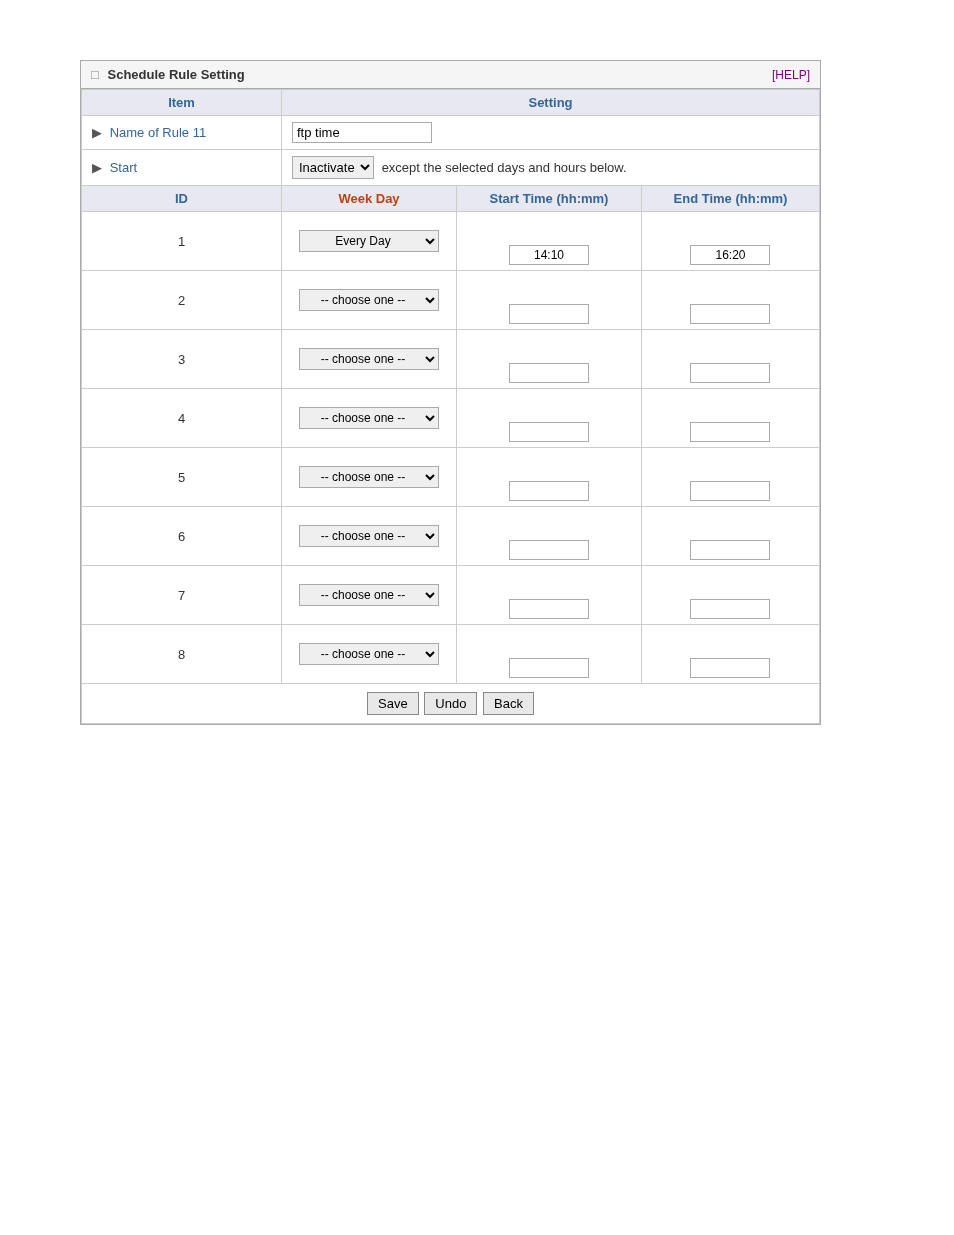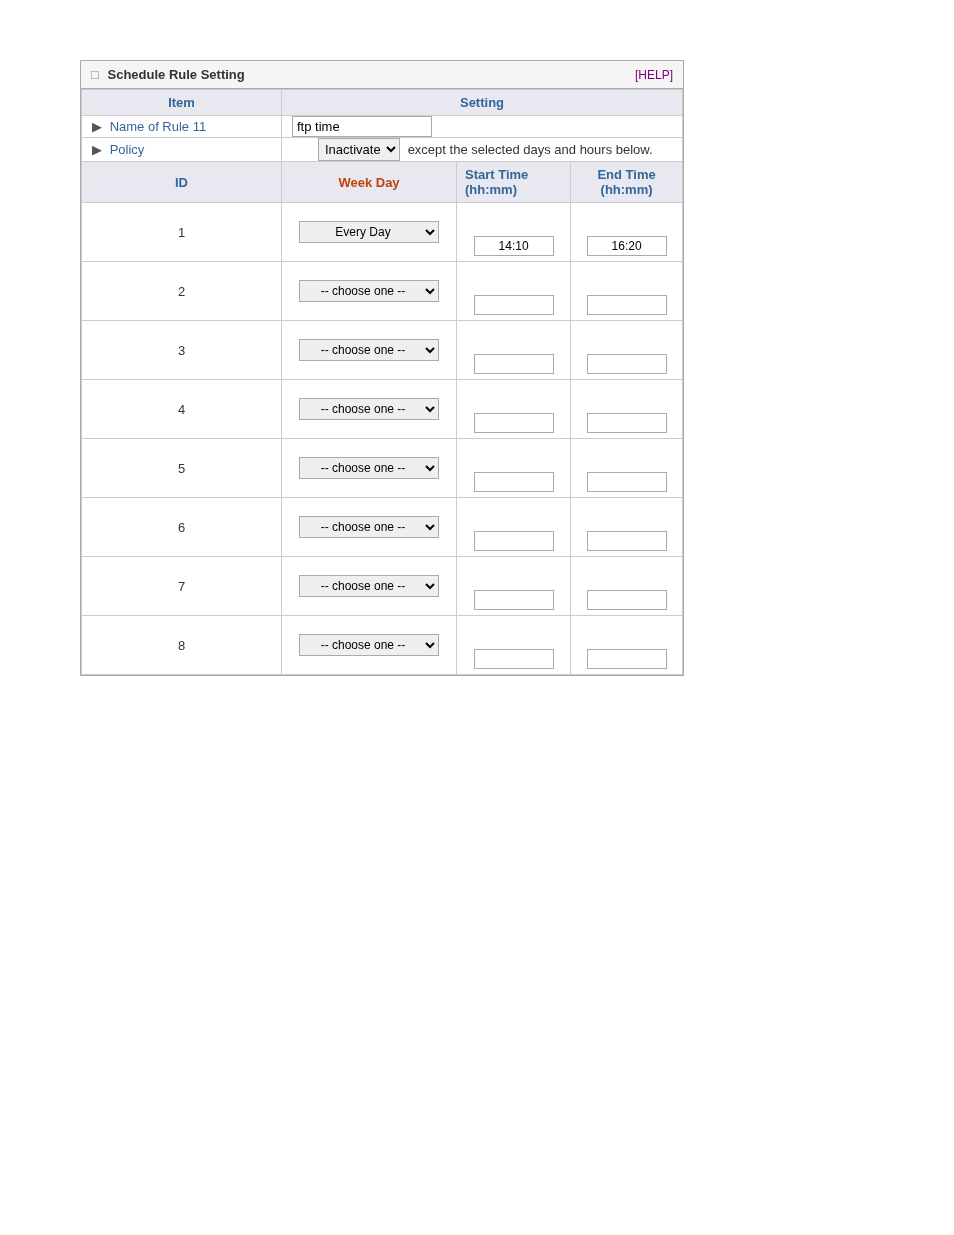--- a/index.html
+++ b/index.html
@@ -7,21 +7,21 @@
       font-family: Arial, sans-serif;
       font-size: 13px;
       background: #fff;
       color: #333;
     }
     .page-wrapper {
       padding: 60px 80px;
     }
     .panel {
       border: 1px solid #aaa;
-      width: 604px;
+      width: 741px;
     }
     .panel-header {
       display: flex;
       justify-content: space-between;
       align-items: center;
       padding: 6px 10px;
       border-bottom: 1px solid #aaa;
       background: #f5f5f5;
     }
     .panel-title-icon {
@@ -44,41 +44,40 @@
     }
     .header-row th {
       background: #e8e8f0;
       color: #336699;
       font-weight: bold;
       text-align: center;
       font-size: 13px;
       margin-left: 8px;
     }
     .name-row td, .policy-row td {
-      padding: 0 10px;
+      padding: 6px 10px;
     }
     .name-label {
       color: #336699;
       font-size: 13px;
     }
     .name-arrow {
       color: #555;
       margin-right: 4px;
     }
     .name-input {
       border: 1px solid #aaa;
       padding: 2px 4px;
       font-size: 13px;
       width: 140px;
     }
     .policy-select {
       border: 1px solid #aaa;
       padding: 2px 2px;
       font-size: 13px;
-      margin-left: 26px;
     }
     .policy-text {
       margin-left: 4px;
       font-size: 13px;
     }
     .col-id { width: 40px; text-align: center; }
     .col-weekday { width: 175px; text-align: center; }
     .col-start { text-align: center; }
     .col-end { text-align: center; }
     .data-row td {
@@ -141,35 +140,35 @@
             <span class="name-label">Name of Rule 11</span>
           </td>
           <td colspan="3">
             <input class="name-input" type="text" value="ftp time" style="">
           </td>
         </tr>
 
         <tr class="policy-row">
           <td style="border-right:1px solid #ccc;">
             <span class="name-arrow">▶</span>
-            <span class="name-label">Policy</span>
+            <span class="name-label">Start</span>
           </td>
           <td colspan="3">
             <select class="policy-select">
               <option>Inactivate</option>
               <option>Activate</option>
             </select>
             <span class="policy-text">except the selected days and hours below.</span>
           </td>
         </tr>
 
         <tr>
           <td class="col-id" style="background:#e8e8f0; color:#336699; font-weight:bold; text-align:center;">ID</td>
           <td class="col-weekday" style="background:#e8e8f0; color:#c2410c; font-weight:bold; text-align:center;">Week Day</td>
-          <td class="col-start" style="background:#e8e8f0; color:#336699; font-weight:bold; text-align:left;">Start Time (hh:mm)</td>
+          <td class="col-start" style="background:#e8e8f0; color:#336699; font-weight:bold; text-align:center;">Start Time (hh:mm)</td>
           <td class="col-end" style="background:#e8e8f0; color:#336699; font-weight:bold; text-align:center;">End Time (hh:mm)</td>
         </tr>
 
         <tr class="data-row">
           <td class="col-id">1</td>
           <td class="col-weekday">
             <select class="weekday-select">
               <option>Every Day</option>
               <option>-- choose one --</option>
               <option>Monday</option>
@@ -336,16 +335,23 @@
             </select>
           </td>
           <td class="col-start">
             <input class="time-input" type="text" value="" style="">
           </td>
           <td class="col-end">
             <input class="time-input" type="text" value="" style="">
           </td>
         </tr>
 
+        <tr class="footer-row">
+          <td colspan="4">
+            <button class="btn">Save</button>
+            <button class="btn">Undo</button>
+            <button class="btn">Back</button>
+          </td>
+        </tr>
       </tbody>
     </table>
   </div>
 </div>
 
 </body></html>

